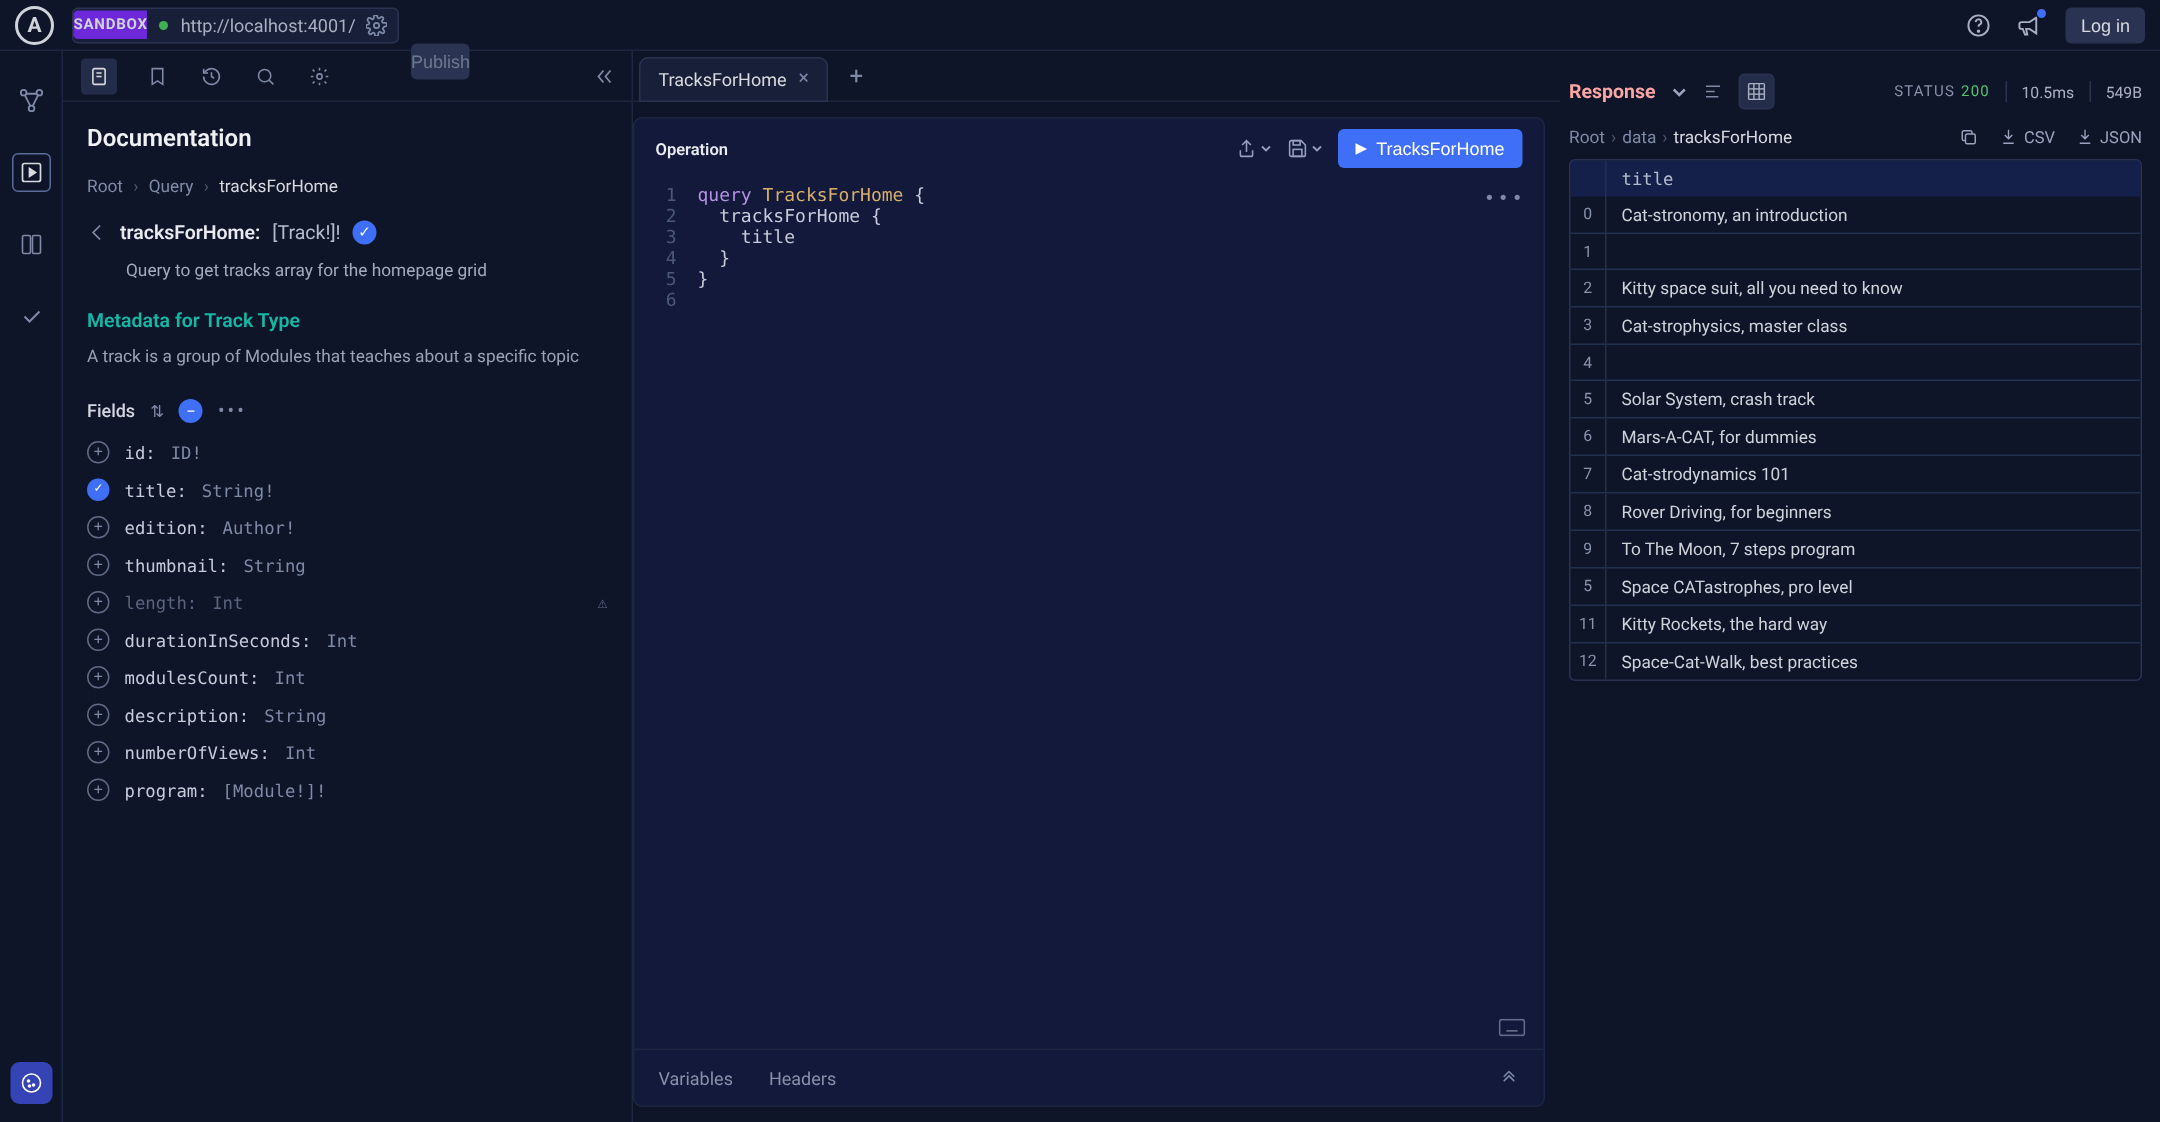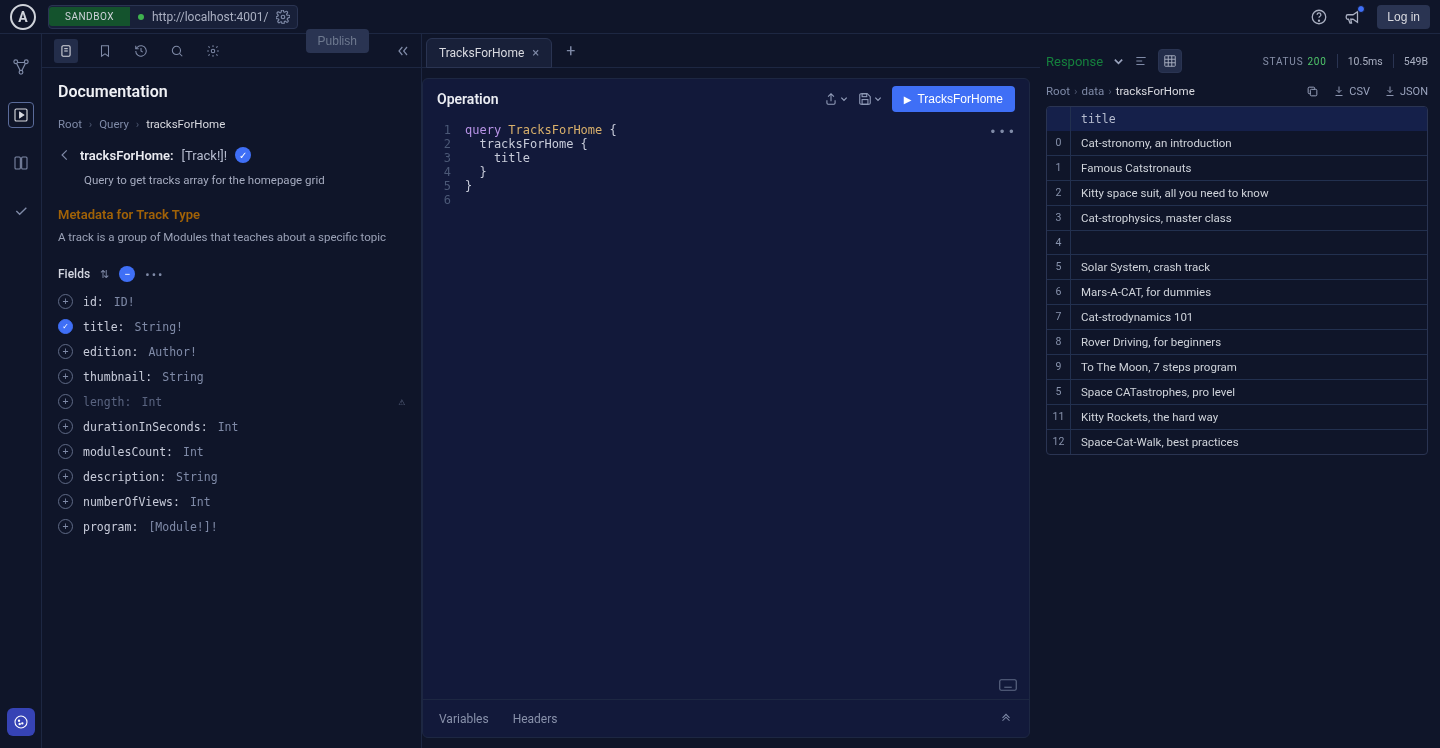--- a/index.html
+++ b/index.html
@@ -2,25 +2,25 @@
 <html><head>
 <meta charset="utf-8">
 <style>
 * { box-sizing: border-box; margin: 0; padding: 0; }
 html, body { width: 1440px; height: 748px; font-family: -apple-system, BlinkMacSystemFont, "Segoe UI", Roboto, "Helvetica Neue", Arial, sans-serif; background: #0f1529; color: #d9dae0; overflow: hidden; font-size: 13px; }
 
 
 .topbar { height: 34px; background: #0f1529; display: flex; align-items: center; padding: 0 10px; border-bottom: 1px solid #1d2742; }
 .logo-circle { width: 26px; height: 26px; border-radius: 50%; border: 2px solid #cfd3da; display: flex; align-items: center; justify-content: center; font-weight: 700; font-size: 14px; color:#cfd3da; }
 .sandbox-capsule { margin-left: 12px; display: flex; align-items: center; background: #182039; border: 1px solid #2a3452; border-radius: 4px; height: 24px; padding: 0 6px 0 0; min-width: 210px; }
-.sandbox-label { background: #14532d; color: #cfd3da; font-size: 10px; letter-spacing: .05em; padding: 4px 16px; border-radius: 3px 0 0 3px; font-weight:400; }
+.sandbox-label { background: #6d28d9; color: #cfd3da; font-size: 10px; letter-spacing: .05em; padding: 4px 0; border-radius: 3px 0 0 3px; font-weight:700; }
 .url-dot { width:6px; height:6px; border-radius:50%; background:#3fb24f; margin:0 8px; }
 .url-text { font-size: 12px; color: #aab0c2; flex:1; }
 .gear-sm { width:16px; height:16px; display:flex; align-items:center; justify-content:center; color:#7f8aa7; margin-left:6px; }
-.publish-btn { margin-left: 8px; background:#2a3452; color:#6e798f; border:none; border-radius:4px; padding:5px 12px; font-size:12px; cursor:not-allowed;margin-top:48px; }
+.publish-btn { margin-left: 8px; background:#2a3452; color:#6e798f; border:none; border-radius:4px; padding:5px 0; font-size:12px; cursor:not-allowed;margin-top:48px; }
 .topbar-spacer { flex:1; }
 .topbar-right { display:flex; align-items:center; gap:14px; color:#aab0c2; }
 .topbar-right .icon-btn { width:20px; height:20px; display:flex; align-items:center; justify-content:center; cursor:pointer; position:relative; }
 .notif-dot { position:absolute; top:-2px; right:-2px; width:8px; height:8px; background:#3f6ff6; border-radius:50%; border:1px solid #0f1529;}
 .login-btn { background:#2a3452; color:#d9dae0; border:none; border-radius:4px; padding:5px 10px; font-size:12px; cursor:pointer; }
 
 
 .body-area { display:flex; height: calc(748px - 34px); }
 .rail { width: 42px; background:#0f1529; border-right:1px solid #1d2742; display:flex; flex-direction:column; align-items:center; padding-top:20px; gap:22px; position:relative;}
 .rail .rail-icon { width:26px; height:26px; display:flex; align-items:center; justify-content:center; color:#7f8aa7; border-radius:4px; cursor:pointer;}
@@ -39,21 +39,21 @@
 .breadcrumb { font-size:11.5px; color:#7f8aa7; margin-bottom:16px;}
 .breadcrumb .sep { margin:0 4px; color:#4b556e;}
 .breadcrumb .current { color:#d9dae0;}
 .field-header { display:flex; align-items:center; gap:8px; margin-bottom:10px;}
 .back-arrow { color:#7f8aa7; cursor:pointer;}
 .field-name { font-weight:600; color:#e9eaf0; font-size:13px;}
 .field-type { color:#b6bccf; font-size:13px;}
 .check-badge { width:16px; height:16px; border-radius:50%; background:#3f6ff6; display:flex; align-items:center; justify-content:center; }
 .check-badge::after { content:"✓"; color:#fff; font-size:10px; }
 .desc { font-size:11.5px; color:#a5abbf; margin-bottom:20px;margin-left:26px;}
-.meta-h { font-size:13px; font-weight:600; color:#a16207; margin-bottom:8px;}
+.meta-h { font-size:13px; font-weight:600; color:#14b8a6; margin-bottom:8px;}
 .meta-d { font-size:11.5px; color:#9ba2b7; margin-bottom:22px;}
 .fields-row { display:flex; align-items:center; gap:10px; margin-bottom:10px;}
 .fields-label { font-size:12px; color:#d4d7e1; font-weight:500;}
 .sort-icon { color:#7f8aa7; font-size:11px;}
 .minus-circ { width:16px; height:16px; border-radius:50%; background:#3f6ff6; color:#fff; display:flex; align-items:center; justify-content:center; font-size:11px; line-height:1;}
 .dots { color:#7f8aa7; letter-spacing:2px;}
 .field-list { display:flex; flex-direction:column; gap:6px; font-family: ui-monospace, Menlo, Consolas, monospace; font-size:11.5px;}
 .field-item { display:flex; align-items:center; gap:10px; padding:2px 0;}
 .plus-circ { width:15px; height:15px; border-radius:50%; border:1.5px solid #5f6a86; display:flex; align-items:center; justify-content:center; color:#7f8aa7; font-size:10px; line-height:1; flex-shrink:0;}
 .plus-circ.filled { background:#3f6ff6; border-color:#3f6ff6;}
@@ -64,40 +64,40 @@
 .field-item .warn { margin-left:auto; color:#5f6a86; font-size:11px;}
 
 
 .op-panel { flex:1; display:flex; flex-direction:column; min-width:0;}
 .tabs-bar { height:34px; display:flex; align-items:center; border-bottom:1px solid #1d2742; padding-left:4px;}
 .tab { display:flex; align-items:center; gap:8px; padding:0 12px; height:30px; background:#182039; border:1px solid #2a3452; border-radius:6px 6px 0 0; font-size:12px; margin-top:4px;}
 .tab .close { color:#7f8aa7; font-size:13px; cursor:pointer;}
 .tab-add { margin-left:14px; color:#7f8aa7; font-size:16px; cursor:pointer;}
 .op-body { flex:1; margin: 10px 10px 10px 0; background:#12193a; border:1px solid #1d2742; border-radius:6px; display:flex; flex-direction:column; position:relative; overflow:hidden;}
 .op-header { height:40px; display:flex; align-items:center; padding:0 14px; gap:10px;}
-.op-title { font-size:14px; font-weight:600; color:#eaecf2;}
+.op-title { font-size:11px; font-weight:600; color:#eaecf2;}
 .op-header-spacer { flex:1;}
 .hdr-icon { color:#95a0bc; font-size:13px; display:flex; align-items:center; gap:2px; cursor:pointer;}
 .run-btn { background:#3f6ff6; color:#fff; border:none; border-radius:4px; padding:6px 12px; font-size:12px; display:flex; align-items:center; gap:6px; cursor:pointer;}
 .run-btn .tri { font-size:10px;}
 .editor { flex:1; padding: 4px 0 0 0; font-family: ui-monospace, Menlo, Consolas, monospace; font-size:12px; position:relative;}
 .code-line { display:flex; }
 .gutter { width:42px; text-align:right; padding-right:14px; color:#4b5876; user-select:none;}
 .codetxt { white-space:pre; color:#c8ccda;}
 .kw { color:#b793e6;}
 .qname { color:#d9b06b;}
 .more-dots { position:absolute; top:6px; right:12px; color:#7f8aa7; letter-spacing:2px; cursor:pointer;}
 .kbd-icon { position:absolute; bottom:8px; right:12px; color:#5f6a86;}
 .op-footer { height:38px; border-top:1px solid #1d2742; display:flex; align-items:center; padding:0 16px; gap:24px; color:#8891aa; font-size:12px;}
 .op-footer .chev-up { margin-left:auto; color:#7f8aa7;}
 
 
 .resp-panel { width: 400px; display:flex; flex-direction:column; padding:10px 12px 0 6px;}
 .resp-header { display:flex; align-items:center; gap:10px; height:34px; margin-bottom:6px;}
-.resp-title { font-size:13px; font-weight:400; color:#15803d;}
+.resp-title { font-size:13px; font-weight:700; color:#fca5a5;}
 .resp-title-chev { color:#9aa3bd;}
 .resp-hdr-spacer { flex:1;}
 .resp-status { font-size:10px; letter-spacing:.08em; color:#8891aa;padding-left:12px;}
 .resp-status .code { color:#4fc56a; margin-left:4px;}
 .resp-meta-sep { width:1px; height:14px; background:#2a3452;}
 .resp-meta { font-size:10.5px; color:#aab0c2;}
 .view-toggle { width:24px; height:24px; border:1px solid #2a3452; border-radius:4px; display:flex; align-items:center; justify-content:center; color:#aab0c2;}
 .view-toggle.active { background:#232d4a;}
 .resp-crumb-row { display:flex; align-items:center; font-size:11.5px; color:#7f8aa7; margin-bottom:8px;}
 .resp-crumb-row .sep { margin:0 4px; color:#4b556e;}
@@ -466,21 +466,20 @@
         <div class="idx-cell"></div>
         <div class="title-cell">title</div>
       </div>
       <div id="resp-rows">
           <div class="resp-row">
             <div class="idx-cell">0</div>
             <div class="title-cell">Cat-stronomy, an introduction</div>
           </div>
           <div class="resp-row">
             <div class="idx-cell">1</div>
-            <div class="title-cell">Famous Catstronauts</div>
           </div>
           <div class="resp-row">
             <div class="idx-cell">2</div>
             <div class="title-cell">Kitty space suit, all you need to know</div>
           </div>
           <div class="resp-row">
             <div class="idx-cell">3</div>
             <div class="title-cell">Cat-strophysics, master class</div>
           </div>
           <div class="resp-row">

